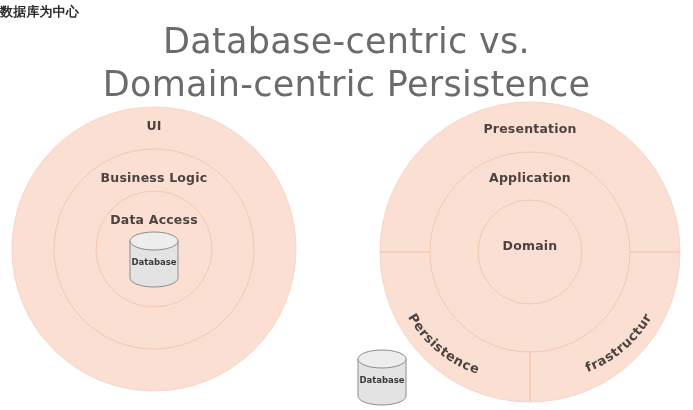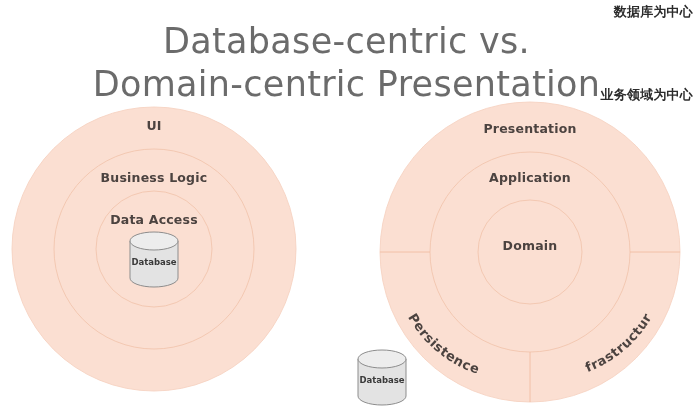--- a/index.html
+++ b/index.html
@@ -20,21 +20,21 @@
     width: 693px;
     height: 410px;
   }
   .cn-note {
     position: absolute;
     font-family: "DejaVu Sans", "Liberation Sans", sans-serif;
     font-size: 13px;
     font-weight: 700;
     color: #2b2b2b;
     white-space: nowrap;
-    text-align: right;
+    text-align: left;
     letter-spacing: 0.2px;
   }
   #cn-top {
     left: 0; right: 0;
     top: 3px;
   }
   #cn-bottom {
     left: 0; right: 0;
     top: 86px;
   }
@@ -82,24 +82,23 @@
 </style>
 </head>
 <body>
 
 <div id="stage">
 
   <div class="cn-note" id="cn-top">数据库为中心</div>
 
   <div id="title-block">
     <span class="tline">Database-centric vs.</span>
-    <span class="tline">Domain-centric Presentation</span>
+    <span class="tline">Domain-centric Persistence</span>
   </div>
 
-  <div class="cn-note" id="cn-bottom">业务领域为中心</div>
 
   <svg width="693" height="410" viewBox="0 0 693 410">
 
     <defs>
 
       <path id="arc-persistence" d="M 408.8 318.5 A 126 126 0 0 0 476.0 373.5" fill="none"></path>
       <path id="arc-infrastructure" d="M 584.0 373.5 A 126 126 0 0 0 651.2 318.5" fill="none"></path>
     </defs>
 
     <g>

